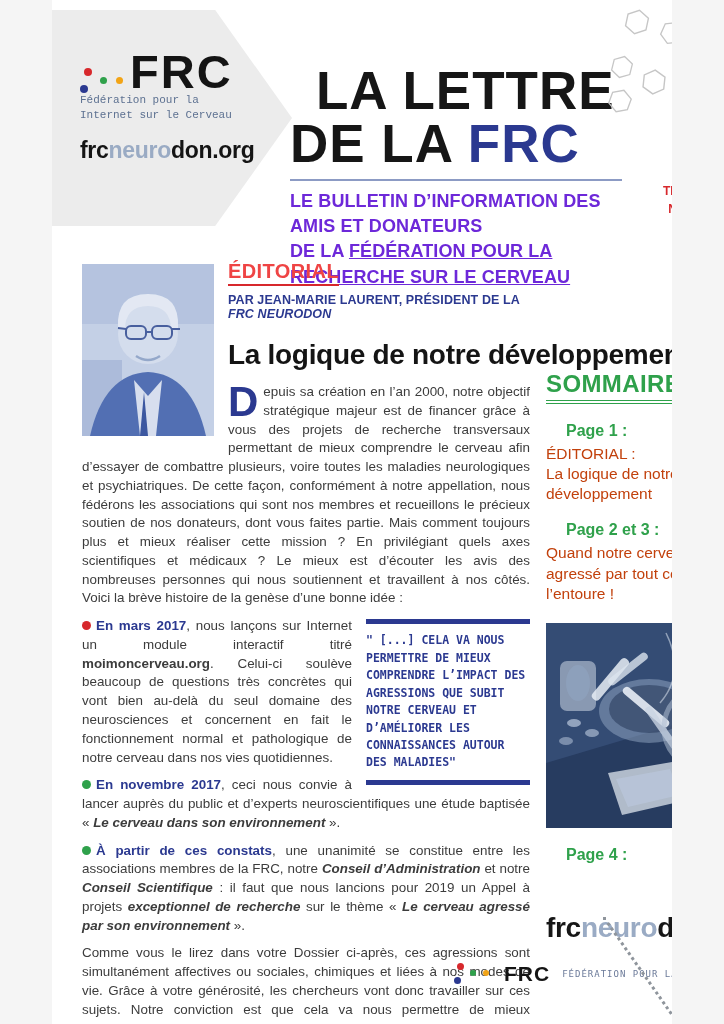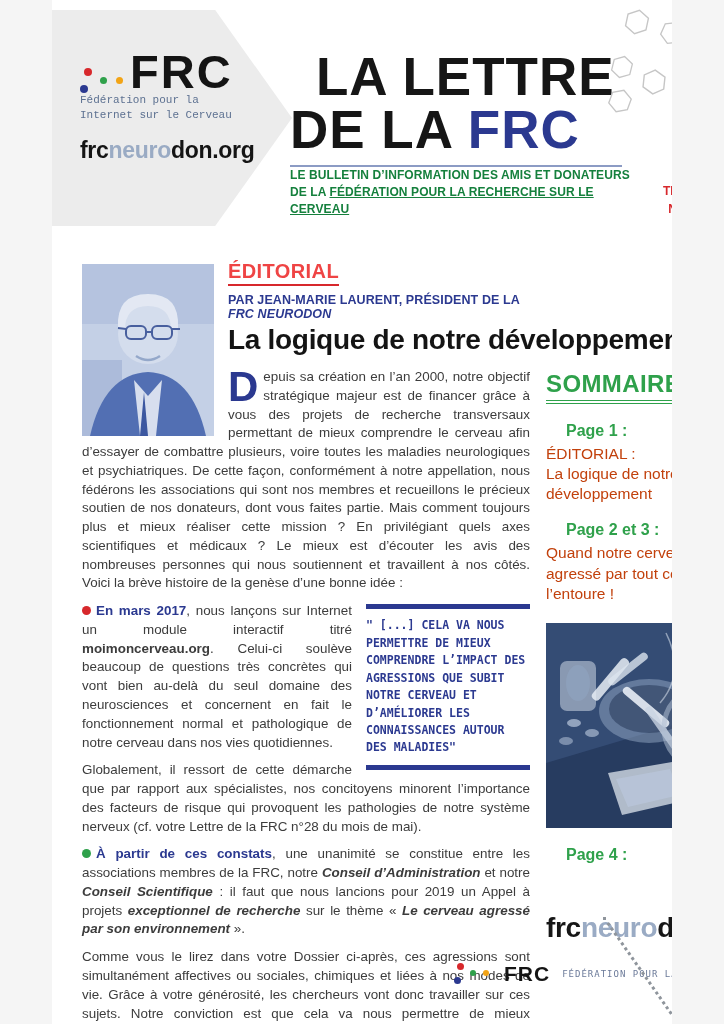--- a/index.html
+++ b/index.html
@@ -20,26 +20,26 @@
   .logo-dots i { position:absolute; border-radius:50%; }
   .ld-red    { left:4px;  top:0;    width:8px; height:8px; background:#d7282c; }
   .ld-green  { left:20px; top:9px;  width:7px; height:7px; background:#2fa14b; }
   .ld-orange { left:36px; top:9px;  width:7px; height:7px; background:#f2a416; }
   .ld-blue   { left:0;    top:17px; width:8px; height:8px; background:#2b3990; }
   .logo-brand { position:absolute; left:78px; top:34px; font-size:47px; font-weight:bold; color:#141414; letter-spacing:2px; }
   .logo-tagline { position:absolute; left:28px; top:83px; font-family:Liberation Mono, monospace; font-size:11px; color:#5d7191; line-height:1.32; }
   .logo-site { position:absolute; left:28px; top:127px; font-size:23px; font-weight:bold; color:#141414; letter-spacing:-0.3px; }
   .neuro { color:#9aabc4; }
 
-  .title-block { position:absolute; left:238px; top:50px; width:345px; }
+  .title-block { position:absolute; left:238px; top:64px; width:345px; }
   .t1, .t2 { font-size:53px; font-weight:bold; color:#161616; letter-spacing:1px; line-height:1.0; white-space:nowrap; }
   .t1 { padding-left:26px; }
   .t2 .blue { color:#2b3990; }
   .title-rule { margin-top:9px; border-top:2px solid #8c9bc4; width:332px; }
-  .masthead-subtitle { margin-top:0; font-size:12px; font-weight:bold; color:#15803d; line-height:1.4; letter-spacing:0.1px; }
+  .masthead-subtitle { margin-top:8px; font-size:18px; font-weight:bold; color:#6d28d9; line-height:1.4; letter-spacing:0.1px; }
   .masthead-subtitle .u { text-decoration:underline; }
 
   .hexes { position:absolute; left:540px; top:0; }
   .issue { position:absolute; left:608px; top:122px; width:86px; text-align:center; }
   .hexbadge {
     width:54px; height:60px; margin:0 auto; background:#d7282c;
     clip-path:polygon(50% 0,100% 25%,100% 75%,50% 100%,0 75%,0 25%);
     display:flex; align-items:center; justify-content:center;
     color:#fff; font-weight:bold; font-size:14px; letter-spacing:0.5px;padding-left:10px;
   }
@@ -50,21 +50,21 @@
   .content { position:absolute; left:30px; top:258px; width:666px; display:flex; gap:16px; }
   .ed-col { width:448px; flex:none; }
   .side-col { width:202px; flex:none; padding-top:112px; }
 
   .portrait { float:left; width:132px; height:172px; margin:6px 14px 6px 0; }
   .ed-head { margin-left:146px; }
   .section-label {
     display:inline-block; margin:2px 0 7px; color:#ef4444; font-size:20px; font-weight:bold;
     border-bottom:2.5px solid #d7282c; padding-bottom:1px; letter-spacing:0.4px;
   }
-  .byline { color:#2b3990; font-weight:bold; font-size:12.5px; margin-bottom:3px; letter-spacing:0.1px; }
+  .byline { color:#2b3990; font-weight:bold; font-size:12.5px; margin-bottom:18px; letter-spacing:0.1px; }
   .headline { margin:0 0 12px; font-size:28px; font-weight:bold; color:#141414; white-space:nowrap; letter-spacing:-0.3px; }
 
   .ed-col p { font-size:13.4px; line-height:1.4; color:#3c3c3c; text-align:justify; margin:0 0 9px; }
   .dropcap { float:left; font-size:42px; line-height:33px; font-weight:bold; color:#2b3990; padding:2px 5px 0 0; }
   .quote {
     float:right; width:164px; margin:2px 0 8px 14px; padding:8px 0;
     border-top:5px solid #2b3990; border-bottom:5px solid #2b3990;
     font-family:"DejaVu Sans Mono",monospace; font-weight:bold; color:#2b3990;
     font-size:11.5px; line-height:1.52; text-align:left;
   }
@@ -185,22 +185,22 @@
         <h1 class="headline">La logique de notre développement</h1>
       </div>
 
       <p><span class="dropcap">D</span><span>epuis sa création en l’an 2000, notre objectif stratégique majeur est de financer grâce à vous des projets de recherche transversaux permettant de mieux comprendre le cerveau afin d’essayer de combattre plusieurs, voire toutes les maladies neurologiques et psychiatriques. De cette façon, conformément à notre appellation, nous fédérons les associations qui sont nos membres et recueillons le précieux soutien de nos donateurs, dont vous faites partie. Mais comment toujours plus et mieux réaliser cette mission ? En privilégiant quels axes scientifiques et médicaux ? Le mieux est d’écouter les avis des nombreuses personnes qui nous soutiennent et travaillent à nos côtés. Voici la brève histoire de la genèse d’une bonne idée :</span></p>
 
       <div class="flow">
         <aside class="quote">" [...] CELA VA NOUS PERMETTRE DE MIEUX COMPRENDRE L’IMPACT DES AGRESSIONS QUE SUBIT NOTRE CERVEAU ET D’AMÉLIORER LES CONNAISSANCES AUTOUR DES MALADIES"</aside>
 
         <p class="bullet"><i class="dot dot-red"></i><span class="lead">En mars 2017</span><span>, nous lançons sur Internet un module interactif titré </span><strong>moimoncerveau.org</strong><span>. Celui-ci soulève beaucoup de questions très concrètes qui vont bien au-delà du seul domaine des neurosciences et concernent en fait le fonctionnement normal et pathologique de notre cerveau dans nos vies quotidiennes.</span></p>
 
-
-        <p>Globalement, il ressort de cette démarche que par rapport aux spécialistes, nos concitoyens minorent l’importance des facteurs de risque qui provoquent les pathologies de notre système nerveux (cf. votre Lettre de la FRC n°28 du mois de mai).</p>
+        <p class="bullet"><i class="dot dot-green"></i><span class="lead">En novembre 2017</span><span>, ceci nous convie à lancer auprès du public et d’experts neuroscientifiques une étude baptisée « </span><span class="bi">Le cerveau dans son environnement</span><span> ».</span></p>
+
       </div>
 
       <p class="bullet"><i class="dot dot-green"></i><span class="lead">À partir de ces constats</span><span>, une unanimité se constitue entre les associations membres de la FRC, notre </span><span class="bi">Conseil d’Administration</span><span> et notre </span><span class="bi">Conseil Scientifique</span><span> : il faut que nous lancions pour 2019 un Appel à projets </span><span class="bi">exceptionnel de recherche</span><span> sur le thème « </span><span class="bi">Le cerveau agressé par son environnement</span><span> ».</span></p>
 
       <p>Comme vous le lirez dans votre Dossier ci-après, ces agressions sont simultanément affectives ou sociales, chimiques et liées à nos modes de vie. Grâce à votre générosité, les chercheurs vont donc travailler sur ces sujets. Notre conviction est que cela va nous permettre de mieux comprendre l’impact des agressions que subit notre cerveau, d’améliorer collectivement et individuellement les connaissances autour des maladies et d’éviter les souffrances qu’elles induisent pour les malades et leurs proches. Avec votre appui (lire page 4), nous développons, amplifions et élargissons nos actions.</p>
 
     </section>
 
     <aside class="side-col">
       <div class="som-title">SOMMAIRE</div>

